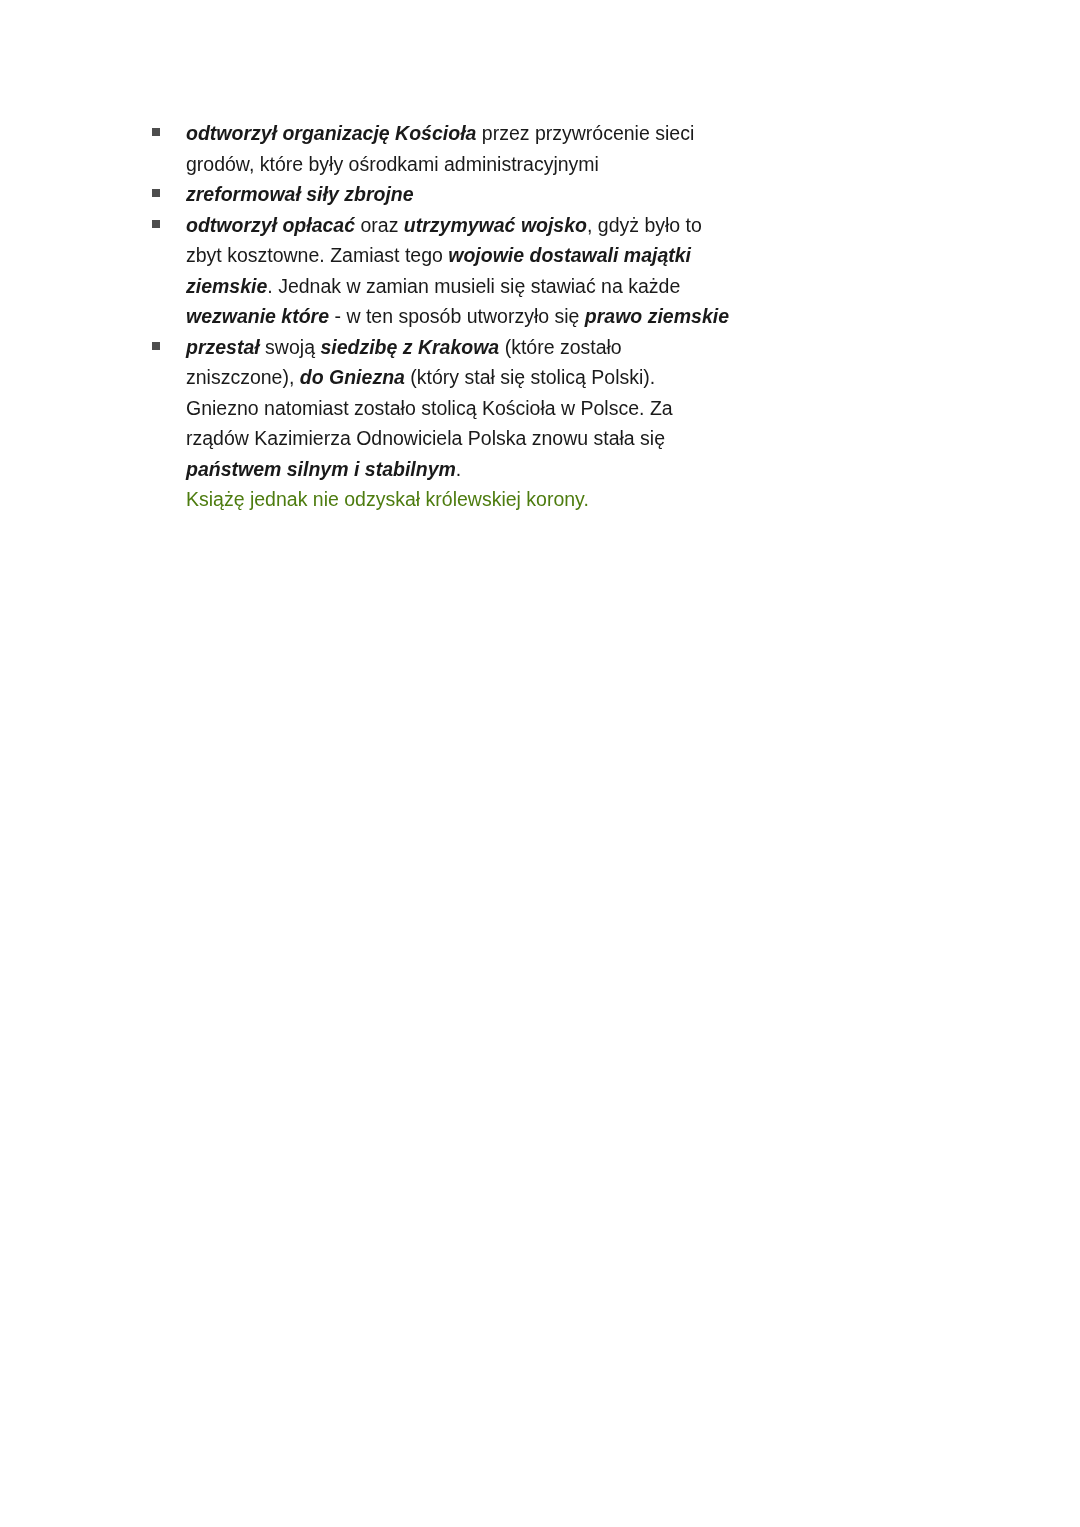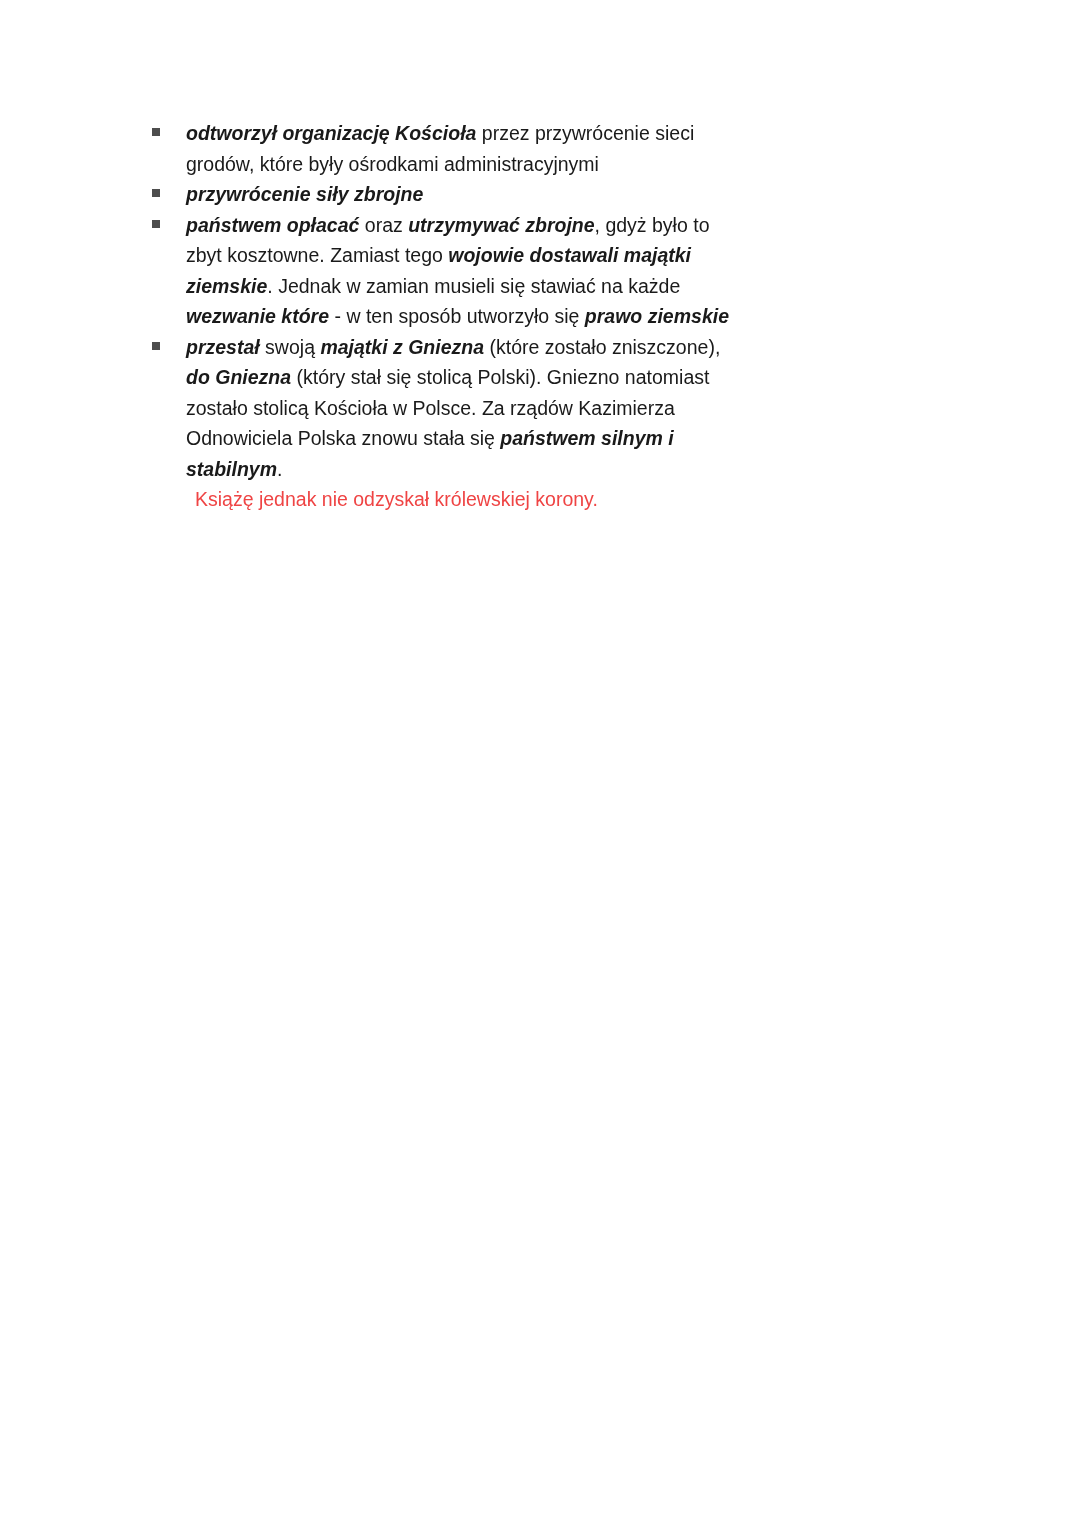--- a/index.html
+++ b/index.html
@@ -50,47 +50,46 @@
     font-style: italic;
   }
   .rich {
     display: block;
     text-align: left;
   }
   .tail-line {
     display: block;
     font-size: 19.5px;
     line-height: 30.5px;
-    color: #ef4444;
-    margin-left: 9px;
+    color: #4d7c0f;
   }
 </style>
 </head>
 <body>
 
 <div class="page">
 
   <ul class="bullets">
 
     <li>
       <span class="marker"></span>
       <span class="rich"><b>odtworzył organizację Kościoła</b> przez przywrócenie sieci grodów, które były ośrodkami administracyjnymi</span>
     </li>
 
     <li>
       <span class="marker"></span>
-      <span class="rich"><b>przywrócenie siły zbrojne</b></span>
+      <span class="rich"><b>zreformował siły zbrojne</b></span>
     </li>
 
     <li>
       <span class="marker"></span>
-      <span class="rich"><b>państwem opłacać</b> oraz <b>utrzymywać zbrojne</b>, gdyż było to zbyt kosztowne. Zamiast tego <b>wojowie dostawali majątki ziemskie</b>. Jednak w zamian musieli się stawiać na każde <b>wezwanie które</b> - w ten sposób utworzyło się <b>prawo ziemskie</b></span>
+      <span class="rich"><b>odtworzył opłacać</b> oraz <b>utrzymywać wojsko</b>, gdyż było to zbyt kosztowne. Zamiast tego <b>wojowie dostawali majątki ziemskie</b>. Jednak w zamian musieli się stawiać na każde <b>wezwanie które</b> - w ten sposób utworzyło się <b>prawo ziemskie</b></span>
     </li>
 
     <li>
       <span class="marker"></span>
-      <span class="rich"><b>przestał</b> swoją <b>majątki z Gniezna</b> (które zostało zniszczone), <b>do Gniezna</b> (który stał się stolicą Polski). Gniezno natomiast zostało stolicą Kościoła w Polsce. Za rządów Kazimierza Odnowiciela Polska znowu stała się <b>państwem silnym i stabilnym</b>.</span>
+      <span class="rich"><b>przestał</b> swoją <b>siedzibę z Krakowa</b> (które zostało zniszczone), <b>do Gniezna</b> (który stał się stolicą Polski). Gniezno natomiast zostało stolicą Kościoła w Polsce. Za rządów Kazimierza Odnowiciela Polska znowu stała się <b>państwem silnym i stabilnym</b>.</span>
       <span class="tail-line">Książę jednak nie odzyskał królewskiej korony.</span>
     </li>
 
   </ul>
 
 </div>
 
 </body></html>

